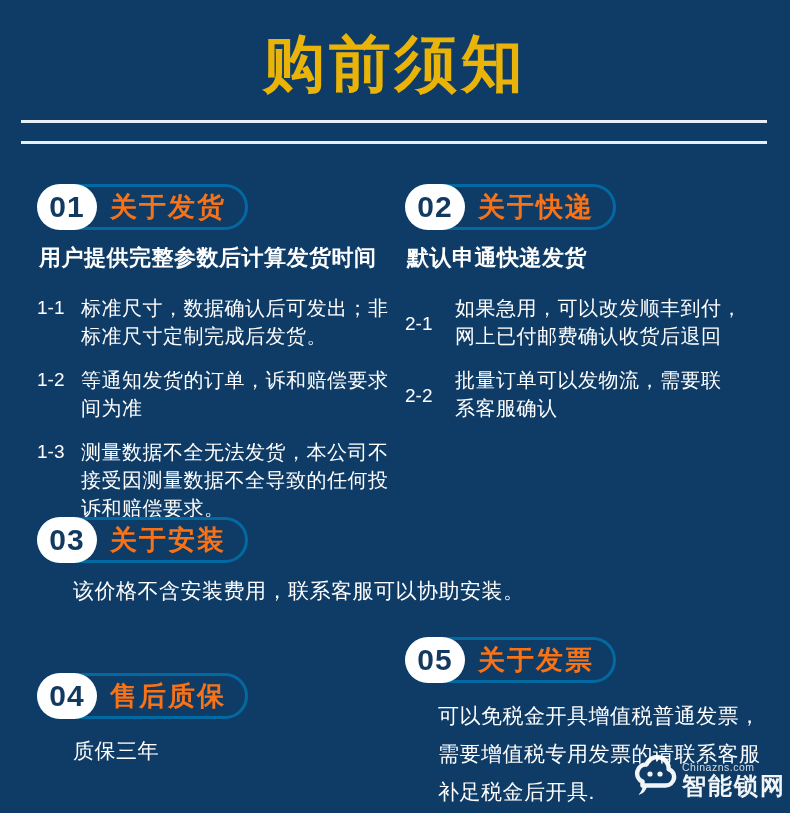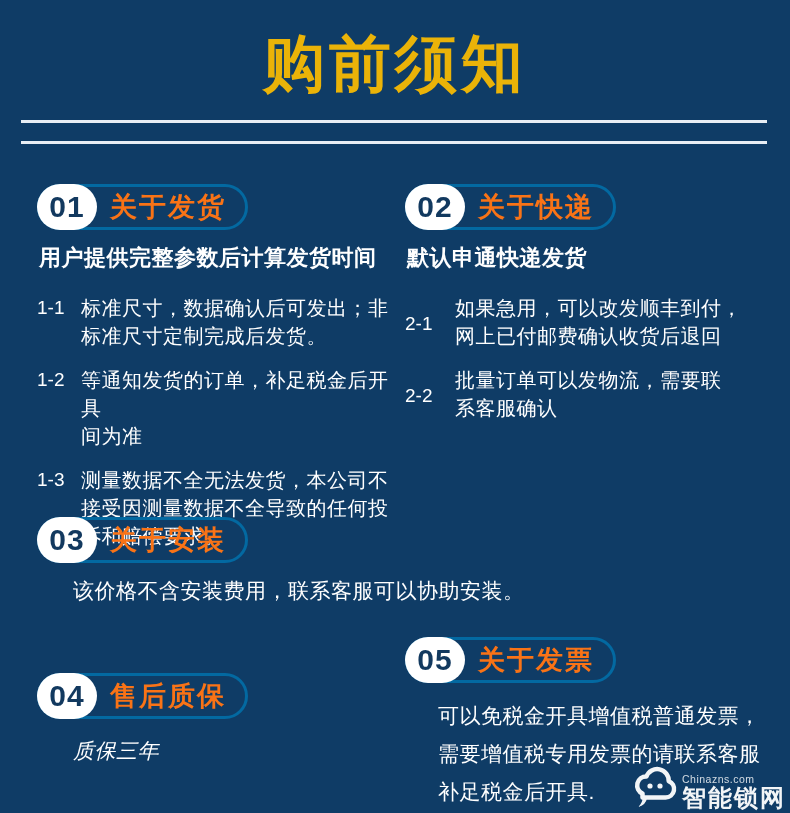--- a/index.html
+++ b/index.html
@@ -97,26 +97,26 @@
     white-space:pre-line;
   }
   .sec-02 .item-no{flex-basis:40px;margin-right:10px;margin-top:16px;}
   
   .sec-body{
     font-size:21px;
     letter-spacing:.5px;
     white-space:pre-line;
   }
   .sec-03 .sec-body{margin:14px 0 0 36px;}
-  .sec-04 .sec-body{margin:18px 0 0 36px;font-style:italic;}
+  .sec-04 .sec-body{margin:18px 0 0 36px;}
   .sec-05 .sec-body{margin:14px 0 0 33px;line-height:38px;}
   
   .watermark{
     position:absolute;
-    right:4px;bottom:2px;
+    right:4px;bottom:14px;
     display:flex;
     align-items:flex-end;
     opacity:.95;
   }
   .wm-icon{display:block;margin-right:2px;}
   .wm-text{display:flex;flex-direction:column;align-items:flex-start;}
   .wm-site{
     font-size:10.5px;
     letter-spacing:.5px;
     opacity:.85;
@@ -145,21 +145,21 @@
     </div>
     <p class="sec-subtitle">用户提供完整参数后计算发货时间</p>
     <div class="items">
       <div class="item">
         <span class="item-no">1-1</span>
         <span class="item-text">标准尺寸，数据确认后可发出；非
 标准尺寸定制完成后发货。</span>
       </div>
       <div class="item">
         <span class="item-no">1-2</span>
-        <span class="item-text">等通知发货的订单，补足税金后开具
+        <span class="item-text">等通知发货的订单，诉和赔偿要求
 间为准</span>
       </div>
       <div class="item">
         <span class="item-no">1-3</span>
         <span class="item-text">测量数据不全无法发货，本公司不
 接受因测量数据不全导致的任何投
 诉和赔偿要求。</span>
       </div>
     </div>
   </section>

